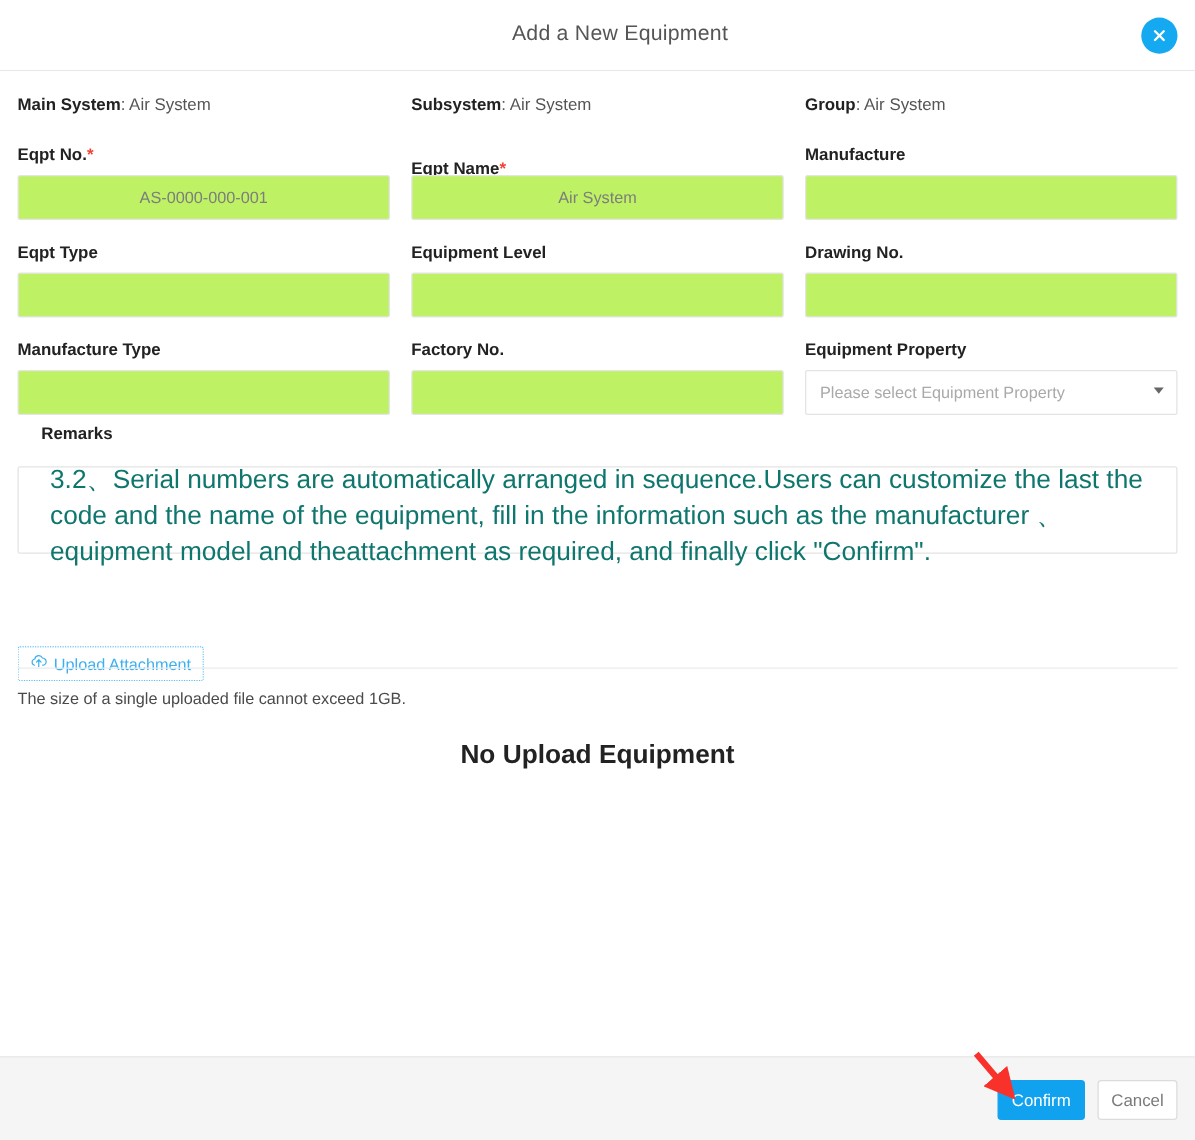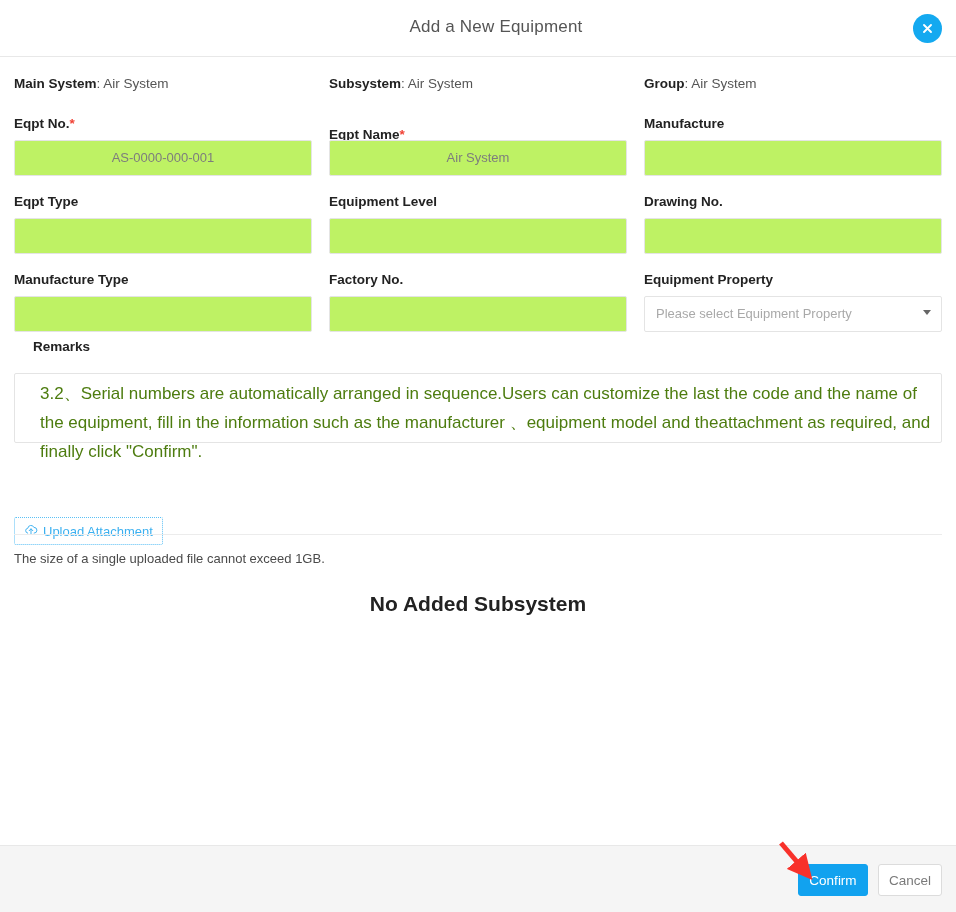--- a/index.html
+++ b/index.html
@@ -108,25 +108,25 @@
 
   
   .remarks-box {
     position: absolute; left: 14px; top: 316px;
     width: 928px; height: 70px;
     border: 1px solid #e4e4e4;
     border-radius: 2px;
     background: #fff;
   }
   .remarks-text {
-    position: absolute; left: 40px; top: 322px;
+    position: absolute; left: 40px; top: 312px;
     width: 900px;
-    font-size: 17px;
+    font-size: 21px;
     line-height: 29px;
-    color: #4d7c0f;
+    color: #0f766e;
     font-family: "Liberation Sans", sans-serif;
   }
 
   
   .upload-btn {
     position: absolute; left: 14px; top: 460px;
     height: 28px;
     padding: 0 9px;
     border: 1px dotted #5bc0f5;
     border-radius: 2px;
@@ -253,21 +253,21 @@
           <path d="M4.2 11.2 A2.9 2.9 0 0 1 4.4 5.5 A3.6 3.6 0 0 1 11.3 4.6 A2.9 2.9 0 0 1 11.6 11.2" fill="none" stroke="#3bb0f0" stroke-width="1.1" stroke-linecap="round"></path>
           <path d="M8 12.6 L8 6.4 M5.9 8.4 L8 6.2 L10.1 8.4" fill="none" stroke="#3bb0f0" stroke-width="1.1" stroke-linecap="round" stroke-linejoin="round"></path>
         </svg>
       </span>
       <span class="txt">Upload Attachment</span>
     </div>
     <div class="upload-hint">The size of a single uploaded file cannot exceed 1GB.</div>
 
     <div class="divider"></div>
 
-    <div class="empty-title">No Added Subsystem</div>
+    <div class="empty-title">No Upload Equipment</div>
   </div>
 
   <div class="modal-footer">
     <div class="btn btn-primary">Confirm</div>
     <div class="btn btn-default">Cancel</div>
   </div>
 
   <svg class="arrow-anno" viewBox="0 0 60 50">
     <defs>
       <marker id="ah" markerWidth="5" markerHeight="5" refX="2.4" refY="2.5" orient="auto">

